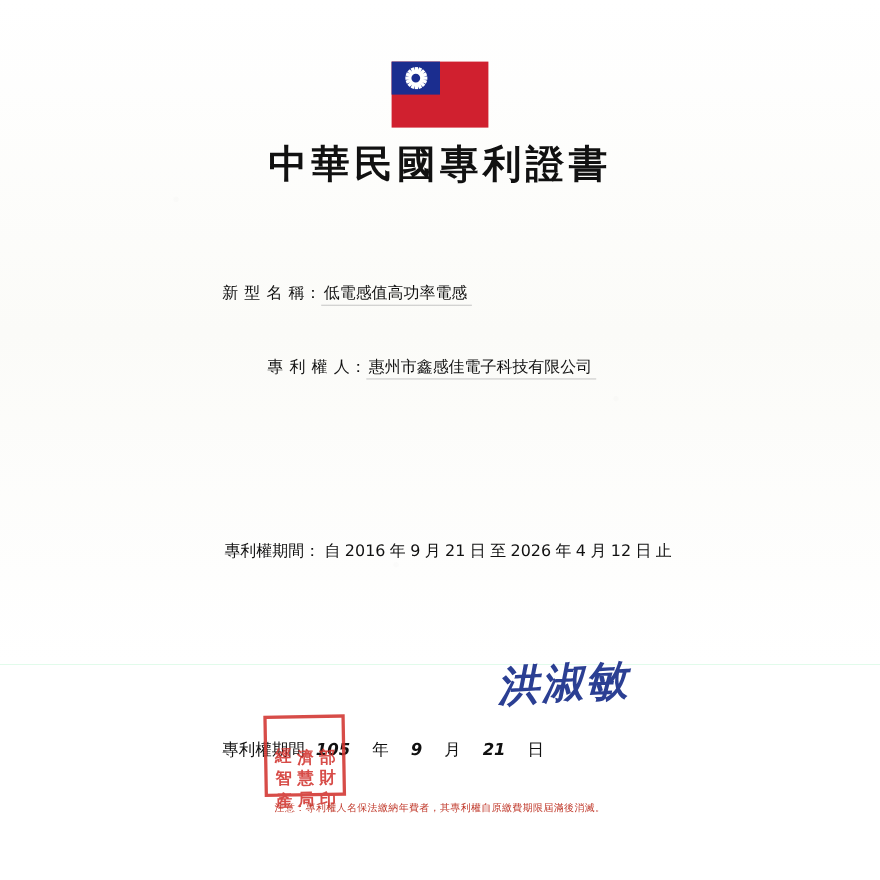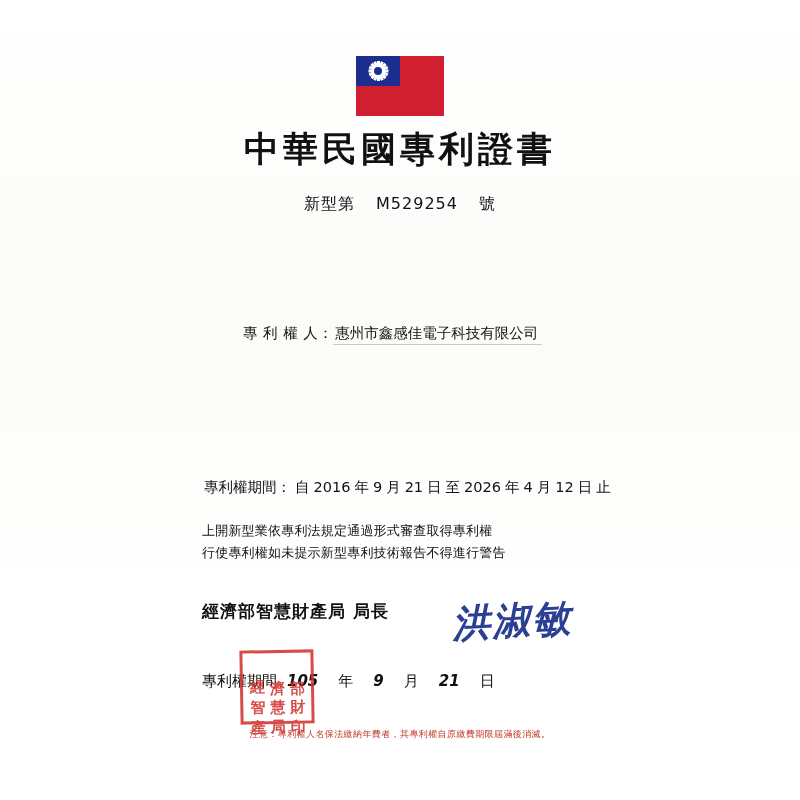--- a/index.html
+++ b/index.html
@@ -145,21 +145,21 @@
     min-width: 120px;
   }
 
   #row-name   { top: 257px; }
   #row-owner  { top: 324px; margin-left: 41px; }
   #row-author { top: 392px; }
 
   
   .term {
     position: absolute;
-    top: 478px;
+    top: 491px;
     left: 202px;
     font-size: 14.5px;
     color: #111;
     white-space: nowrap;
   }
   .term .seg { margin: 0 2px; }
   .term .dnum {
     font-family: "DejaVu Sans", "Liberation Sans", sans-serif;
     margin: 0 2px;
   }
@@ -279,42 +279,35 @@
           <span class="ray" style="transform:rotate(112.5deg)"></span>
           <span class="ray" style="transform:rotate(135deg)"></span>
           <span class="ray" style="transform:rotate(157.5deg)"></span>
         </span>
         <span class="sun-inner"></span>
       </span>
     </div>
 
     <div class="title">中華民國專利證書</div>
 
-    <div class="patent-no">
-      <span class="lbl">新型第</span>
-      <span class="num">M529254</span>
-      <span class="lbl">號</span>
-    </div>
-
+
+    <div class="field" id="row-name">
+      <span class="flabel">新 型 名 稱：</span><span class="fvalue">低電感值高功率電感</span>
+    </div>
 
     <div class="field" id="row-owner">
       <span class="flabel">專 利 權 人：</span><span class="fvalue">惠州市鑫感佳電子科技有限公司</span>
     </div>
 
 
     <div class="term">
       <span class="seg">專利權期間：</span><span class="seg">自</span><span class="dnum">2016</span><span class="seg">年</span><span class="dnum">9</span><span class="seg">月</span><span class="dnum">21</span><span class="seg">日</span><span class="seg">至</span><span class="dnum">2026</span><span class="seg">年</span><span class="dnum">4</span><span class="seg">月</span><span class="dnum">12</span><span class="seg">日</span><span class="seg">止</span>
     </div>
 
-    <div class="notes">
-      <div>上開新型業依專利法規定通過形式審查取得專利權</div>
-      <div>行使專利權如未提示新型專利技術報告不得進行警告</div>
-    </div>
-
-    <div class="sign-office">經濟部智慧財產局 局長</div>
+
     <div class="signature">洪淑敏</div>
 
     <div class="date-line">
       <span>專利權期間</span><span class="d">105</span><span class="unit">年</span><span class="d">9</span><span class="unit">月</span><span class="d">21</span><span class="unit">日</span>
     </div>
 
     <div class="seal">
       <div class="seal-grid">
         <span class="sc">經</span>
         <span class="sc">濟</span>

